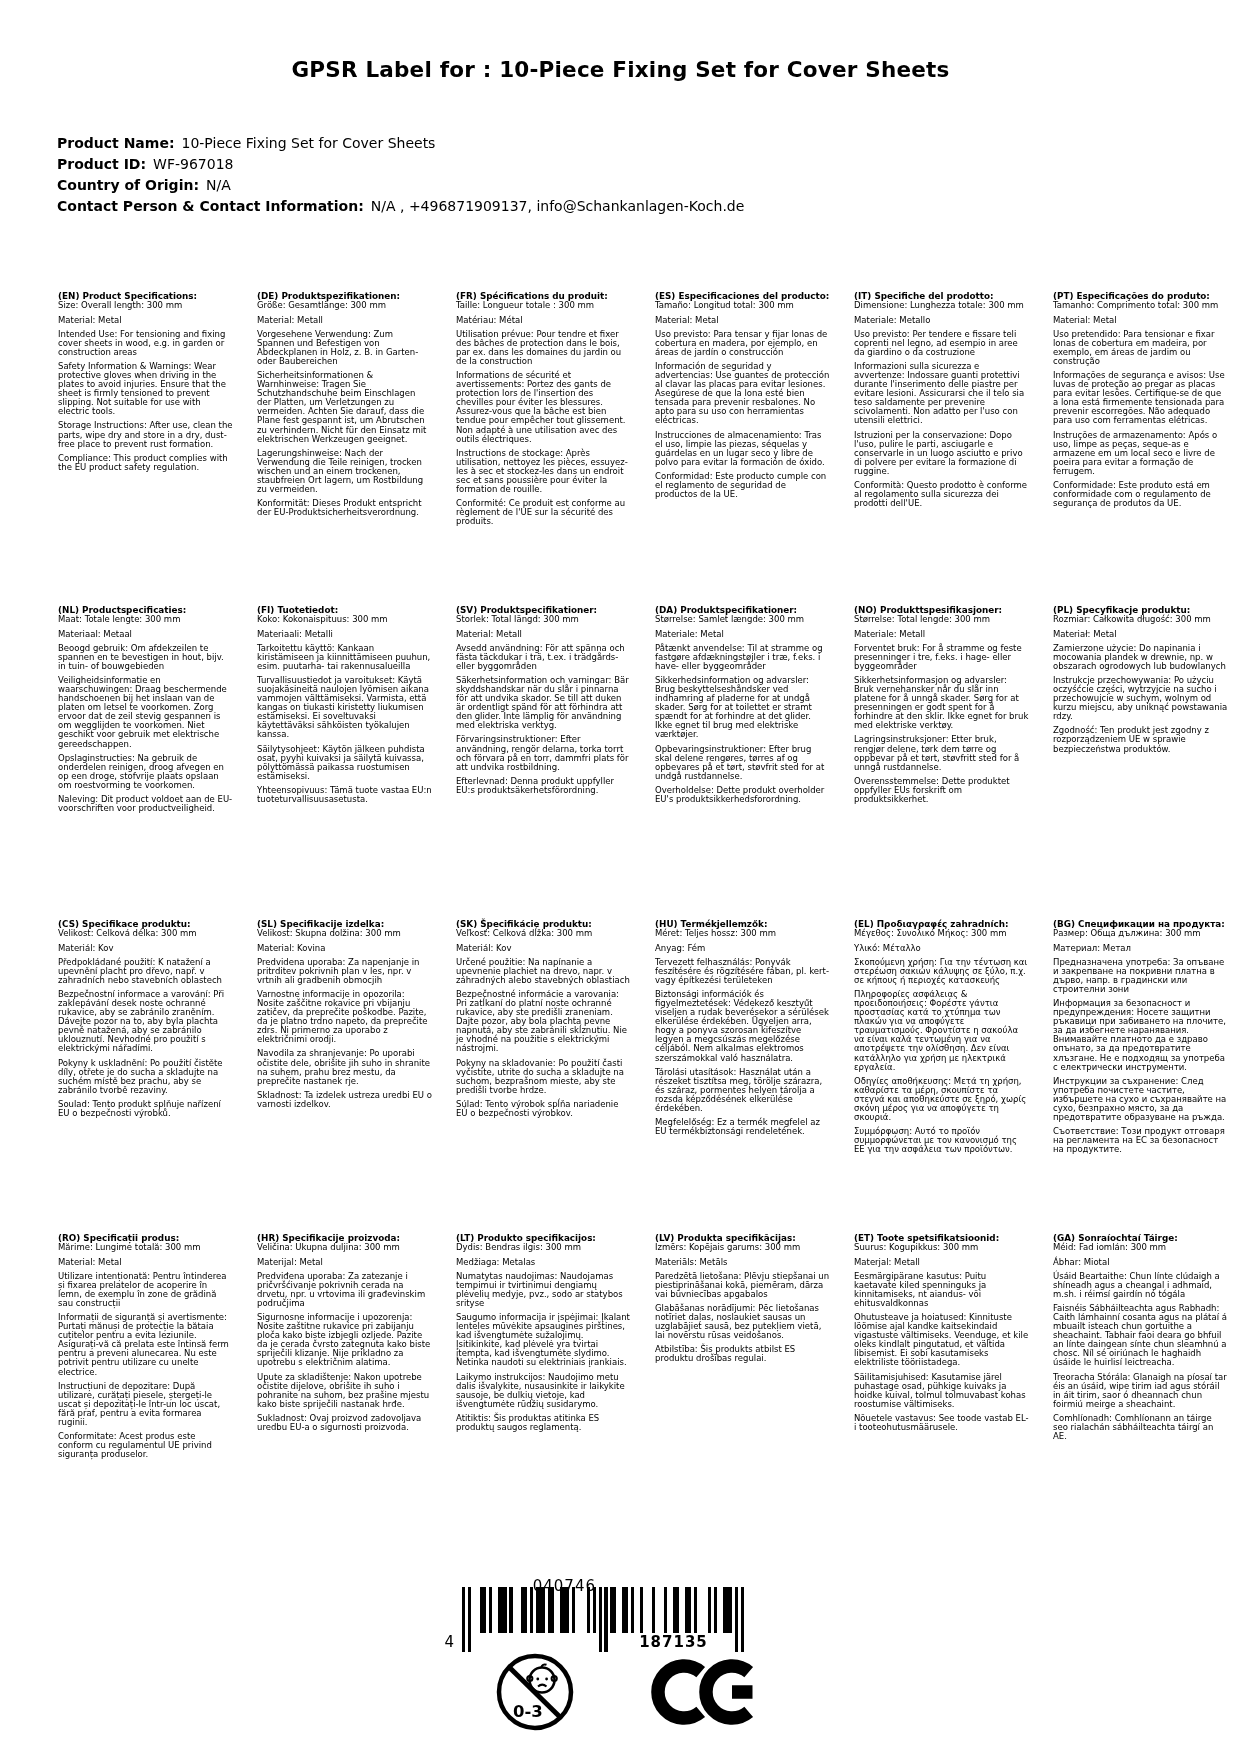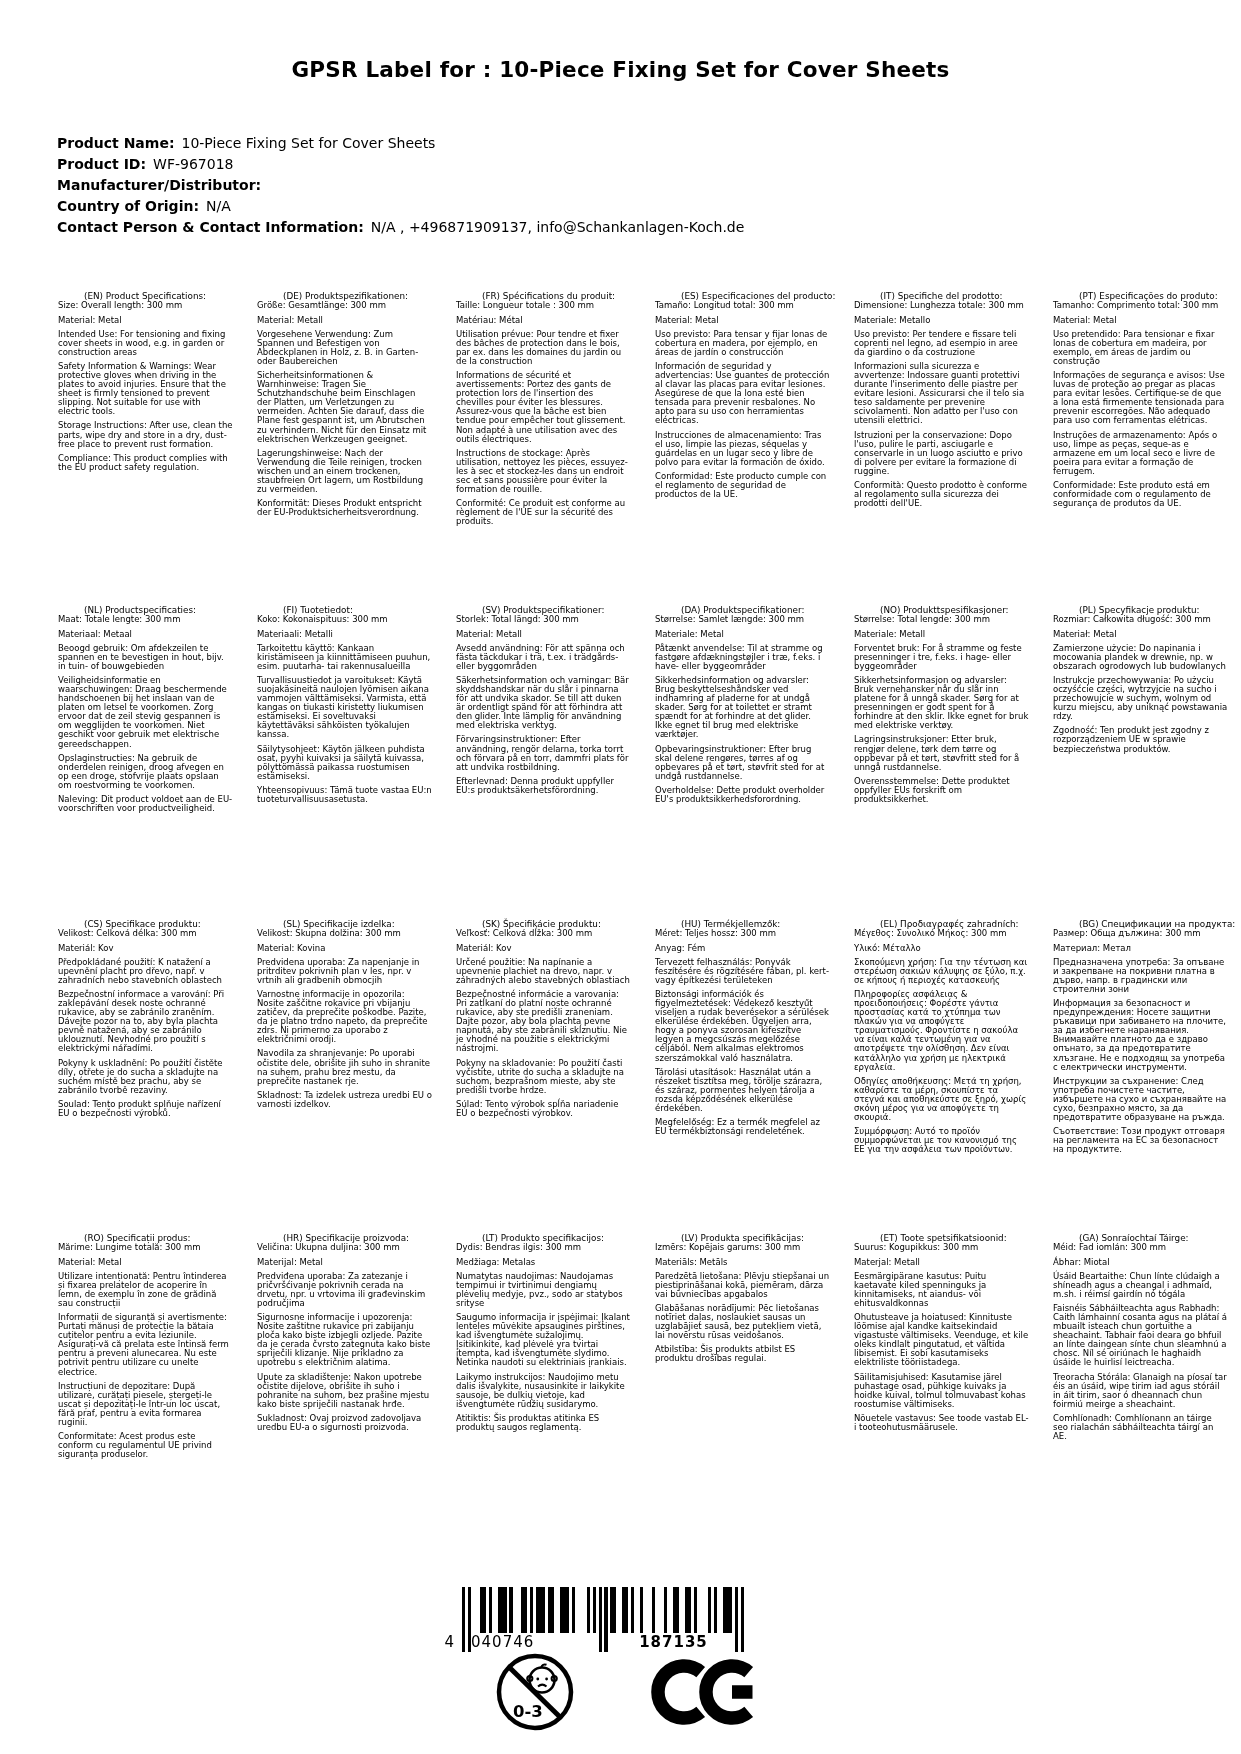--- a/index.html
+++ b/index.html
@@ -6,47 +6,44 @@
   .page{position:relative;width:1241px;height:1754px;background:#fff;color:#000;
         font-family:"DejaVu Sans",sans-serif;overflow:hidden;}
   .title{position:absolute;top:57px;left:0;width:100%;text-align:center;
          font-size:21.5px;font-weight:bold;letter-spacing:.2px;}
   .info{position:absolute;left:57px;top:133px;font-size:14px;line-height:21px;}
   .info-line .lbl{font-weight:bold;}
   .info-line .val{margin-left:7px;}
   .grid{position:absolute;left:58px;top:292px;
         display:grid;grid-template-columns:repeat(6,199px);grid-template-rows:repeat(4,314px);}
   .block{padding-right:24px;box-sizing:border-box;font-size:8.5px;line-height:9.1px;}
-  .block-header{font-size:8.8px;font-weight:normal;white-space:nowrap;line-height:9.4px;margin-left:26px;}
+  .block-header{font-size:8.8px;font-weight:bold;white-space:nowrap;line-height:9.4px;}
   .block p{margin:0 0 5px 0;}
   .bc-digit{position:absolute;font-size:15px;font-family:"DejaVu Sans",sans-serif;color:#000;}
   .bc-lead{left:432px;top:1633px;width:22px;text-align:right;}
-  .bc-g1{left:471px;top:1633px;width:125px;text-align:left;letter-spacing:1px;}
+  .bc-g1{left:471px;top:1577px;width:125px;text-align:right;letter-spacing:1px;}
   .bc-g2{left:611px;top:1633px;width:125px;text-align:center;letter-spacing:1px;font-weight:bold;}
   svg{position:absolute;overflow:visible;}
   #barcode-svg{left:462px;top:1587px;}
   #age-svg{left:494px;top:1651px;}
   #ce-svg{left:648px;top:1654px;}
 </style>
 </head>
 <body>
 
 <div class="page">
 
   <div class="title">GPSR Label for : 10-Piece Fixing Set for Cover Sheets</div>
 
   <div class="info">
     <div class="info-line">
       <span class="lbl">Product Name:</span><span class="val">10-Piece Fixing Set for Cover Sheets</span>
     </div>
     <div class="info-line">
       <span class="lbl">Product ID:</span><span class="val">WF-967018</span>
-    </div>
-    <div class="info-line">
-      <span class="lbl">Manufacturer/Distributor:</span><span class="val"></span>
     </div>
     <div class="info-line">
       <span class="lbl">Country of Origin:</span><span class="val">N/A</span>
     </div>
     <div class="info-line">
       <span class="lbl">Contact Person &amp; Contact Information:</span><span class="val">N/A , +496871909137, info@Schankanlagen-Koch.de</span>
     </div>
   </div>
 
   <div class="grid">

